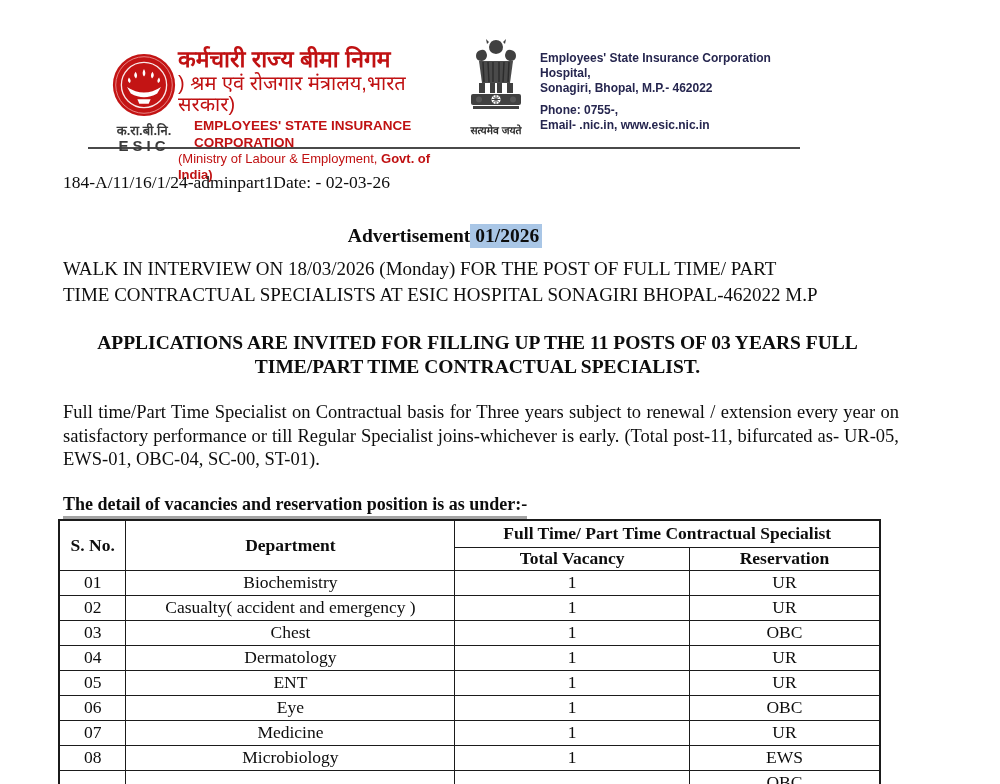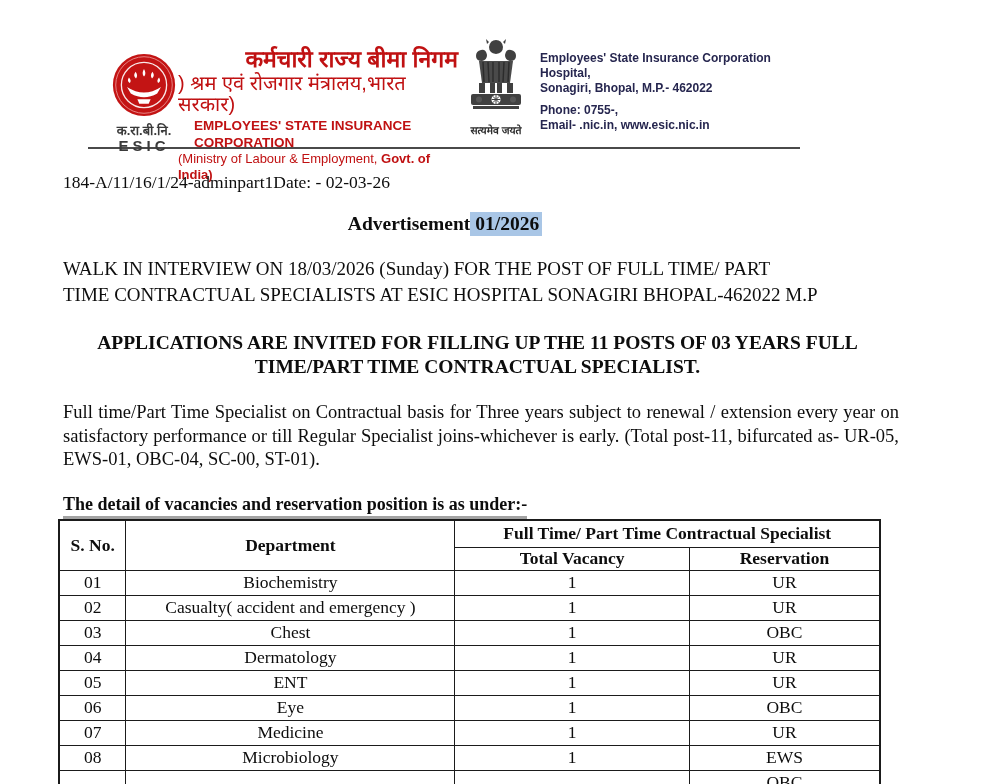--- a/index.html
+++ b/index.html
@@ -13,39 +13,39 @@
   
   .letterhead {
     position:absolute; top:36px; left:88px; width:712px; height:113px;
     border-bottom:2px solid #4a4a4a;
   }
   .esic-logo-block { position:absolute; left:20px; top:16px; width:72px; text-align:center; }
   .esic-caption-hi { font-family:"Liberation Sans", sans-serif; font-weight:bold; font-size:13px; color:#3a3a3a; line-height:14px; margin-top:2px; }
   .esic-caption-en { font-family:"Liberation Sans", sans-serif; font-weight:bold; font-size:15px; letter-spacing:4px; color:#3a3a3a; line-height:16px;text-align:center; }
 
   .left-text { position:absolute; left:90px; top:10px; width:280px; }
-  .lh-title-hi { font-family:"Liberation Sans", sans-serif; font-weight:bold; font-size:23px; line-height:27px;text-align:right; }
+  .lh-title-hi { font-family:"Liberation Sans", sans-serif; font-weight:bold; font-size:23px; line-height:27px; }
   .lh-sub-hi   { font-family:"Liberation Sans", sans-serif; font-size:20px; line-height:21px; }
   .lh-title-en { font-family:"Liberation Sans", sans-serif; font-weight:bold; font-size:13.5px; line-height:17px; margin-top:2px;margin-left:16px; }
   .lh-sub-en   { font-family:"Liberation Sans", sans-serif; font-size:13px; line-height:16px; }
   .bold { font-weight:bold; }
 
   .emblem-block { position:absolute; left:372px; top:0px; width:72px; text-align:center; }
   .emblem-caption { font-family:"Liberation Sans", sans-serif; font-weight:bold; font-size:10.5px; color:#2c2c2c; margin-top:1px; }
 
   .right-text { position:absolute; left:452px; top:8px; width:260px;
     font-family:"Liberation Sans", sans-serif; font-weight:bold; }
   .rt-hi { font-size:12.5px; line-height:16px; }
   .rt-en { font-size:12px; line-height:15px; margin-top:7px; }
   .rt-contact { font-size:12px; line-height:15px; margin-top:7px; }
 
   
   .ref-row { position:absolute; top:172px; left:63px; width:700px;
     display:flex; font-size:17.5px; }
-  .adv-title { position:absolute; top:213px; left:0; width:890px;
+  .adv-title { position:absolute; top:225px; left:0; width:890px;
     text-align:center; font-size:19.5px; font-weight:bold; }
   .adv-highlight { padding:1px 3px 2px 5px; }
 
   .walkin { position:absolute; top:256px; left:63px; width:845px;
     font-size:19px; line-height:26px; }
   .invite-heading { position:absolute; top:331px; left:55px; width:845px;
     text-align:center; font-size:19.5px; font-weight:bold; line-height:23.5px; }
   .body-paragraph { position:absolute; top:401px; left:63px; width:836px;
     font-size:18.5px; line-height:23.5px; text-align:justify; }
 
@@ -157,21 +157,21 @@
   <div class="ref-row">
     <span>184-A/11/16/1/24-adminpart1</span>
     <span>Date: - 02-03-26</span>
   </div>
 
   <div class="adv-title">
     <span>Advertisement</span><span class="adv-highlight" style="background:#a9c6e6">01/2026</span>
   </div>
 
   <div class="walkin">
-    <div>WALK IN INTERVIEW ON 18/03/2026 (Sunday) FOR THE POST OF FULL TIME/ PART</div>
+    <div>WALK IN INTERVIEW ON 18/03/2026 (Monday) FOR THE POST OF FULL TIME/ PART</div>
     <div>TIME CONTRACTUAL SPECIALISTS AT ESIC HOSPITAL SONAGIRI BHOPAL-462022 M.P</div>
   </div>
 
   <div class="invite-heading">
     <div>APPLICATIONS ARE INVITED FOR FILLING UP THE 11 POSTS OF 03 YEARS FULL</div>
     <div>TIME/PART TIME CONTRACTUAL SPECIALIST.</div>
   </div>
 
   <div class="body-paragraph">Full time/Part Time Specialist on Contractual basis for Three years subject to renewal / extension every year on satisfactory performance or till Regular Specialist joins-whichever is early. (Total post-11, bifurcated as- UR-05, EWS-01, OBC-04, SC-00, ST-01).</div>
 

